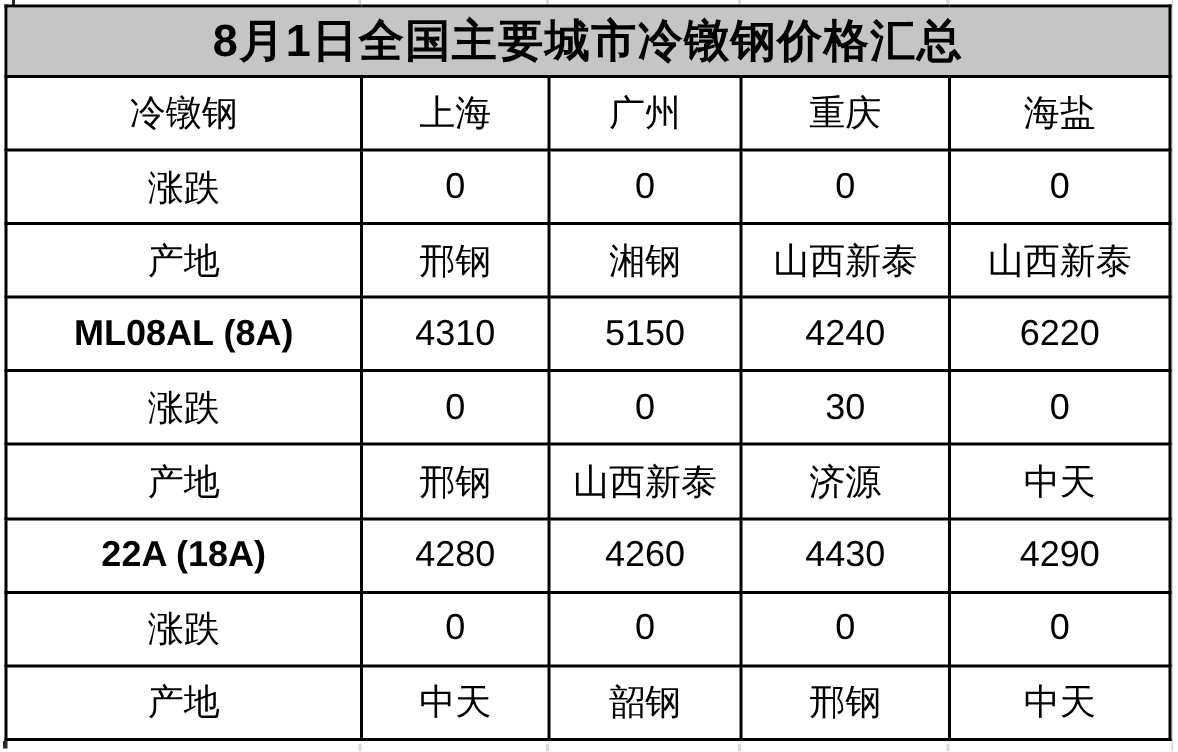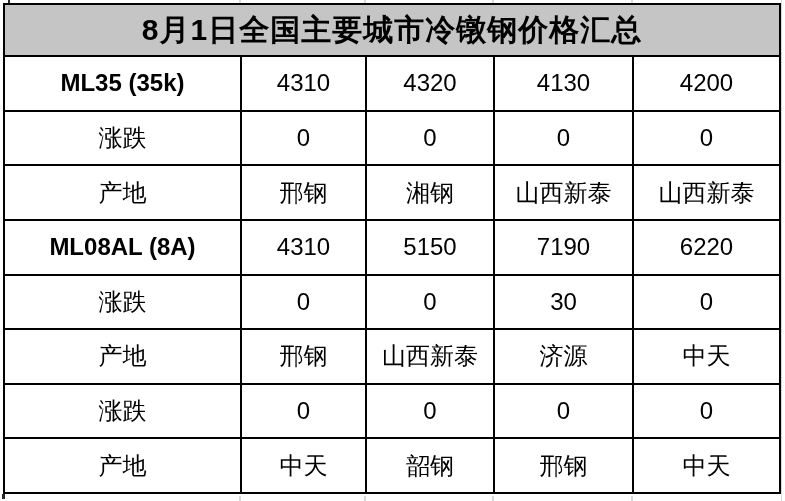--- a/index.html
+++ b/index.html
@@ -73,65 +73,72 @@
         <col style="width:128px">
         <col style="width:139px">
         <col style="width:147px">
     </colgroup>
 
     <tbody>
         <tr class="title-row">
       <td class="title-cell" colspan="5">8月1日全国主要城市冷镦钢价格汇总</td>
     </tr>
 
+    <tr>
+      <th>冷镦钢</th>
+      <th>上海</th>
+      <th>广州</th>
+      <th>重庆</th>
+      <th>海盐</th>
+    </tr>
 
-    <tr>
-      <td class="bold">ML35 (35k)</td>
-      <td>4310</td>
-      <td>4320</td>
-      <td>4130</td>
-      <td>4200</td>
-    </tr>
     <tr>
       <td>涨跌</td>
       <td>0</td>
       <td>0</td>
       <td>0</td>
       <td>0</td>
     </tr>
     <tr>
       <td>产地</td>
       <td>邢钢</td>
       <td>湘钢</td>
       <td>山西新泰</td>
       <td>山西新泰</td>
     </tr>
 
     <tr>
       <td class="bold">ML08AL (8A)</td>
       <td>4310</td>
       <td>5150</td>
-      <td>7190</td>
+      <td>4240</td>
       <td>6220</td>
     </tr>
     <tr>
       <td>涨跌</td>
       <td>0</td>
       <td>0</td>
       <td>30</td>
       <td>0</td>
     </tr>
     <tr>
       <td>产地</td>
       <td>邢钢</td>
       <td>山西新泰</td>
       <td>济源</td>
       <td>中天</td>
     </tr>
 
+    <tr>
+      <td class="bold">22A (18A)</td>
+      <td>4280</td>
+      <td>4260</td>
+      <td>4430</td>
+      <td>4290</td>
+    </tr>
     <tr>
       <td>涨跌</td>
       <td>0</td>
       <td>0</td>
       <td>0</td>
       <td>0</td>
     </tr>
     <tr>
       <td>产地</td>
       <td>中天</td>

